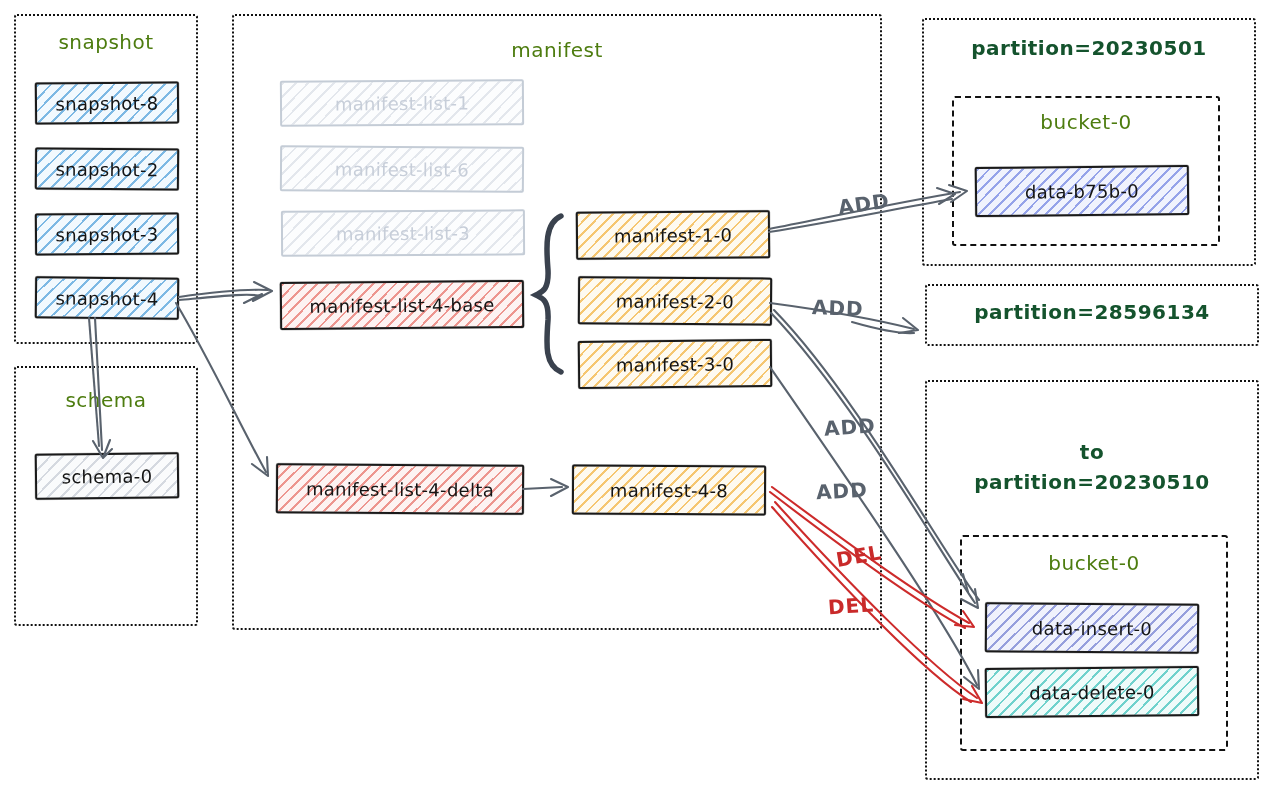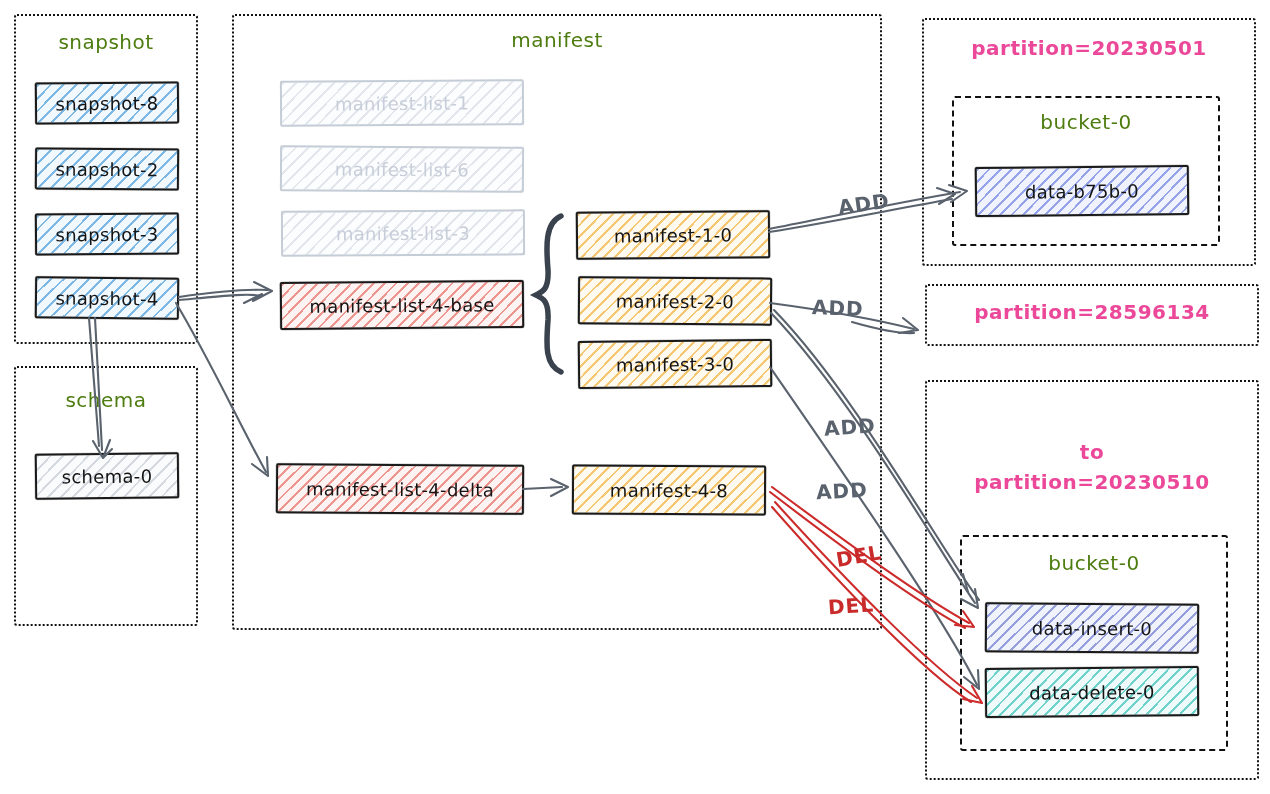--- a/index.html
+++ b/index.html
@@ -3,21 +3,21 @@
 <meta charset="utf-8">
 <style>
   html,body{margin:0;padding:0;background:#ffffff;}
   #canvas{position:relative;width:1270px;height:794px;background:#ffffff;overflow:hidden;
           font-family:"DejaVu Sans",sans-serif;color:#141414;}
   .dotted{position:absolute;border:2.5px dotted #111;border-radius:3px;}
   .dashed{position:absolute;border:2.5px dashed #111;border-radius:3px;}
   .ctitle{position:absolute;width:100%;text-align:center;font-size:20px;letter-spacing:.5px;
           color:#4d7c0f;font-weight:500;}
   .ptitle{position:absolute;width:100%;text-align:center;font-size:20px;font-weight:700;
-          letter-spacing:.5px;color:#ec4899;}
+          letter-spacing:.5px;color:#14532d;}
   .box{position:absolute;border:2.2px solid #1a1a1a;border-radius:2px;display:flex;
        align-items:center;justify-content:center;font-size:18px;letter-spacing:.3px;
        box-shadow:0 0 0 .5px rgba(0,0,0,.25);}
   .hatch-blue{background:#f2f9fe repeating-linear-gradient(135deg,rgba(62,150,214,.65) 0 2px,transparent 2px 9px);}
   .hatch-periwinkle{background:#f0f3fd repeating-linear-gradient(135deg,rgba(88,110,220,.6) 0 2px,transparent 2px 8px);}
   .hatch-indigo{background:#f0f2fc repeating-linear-gradient(135deg,rgba(90,104,200,.6) 0 2px,transparent 2px 8px);}
   .hatch-teal{background:#effbfa repeating-linear-gradient(135deg,rgba(26,182,174,.6) 0 2px,transparent 2px 8px);}
   .hatch-red{background:#fdf3f2 repeating-linear-gradient(135deg,rgba(224,73,62,.55) 0 2px,transparent 2px 8px);}
   .hatch-orange{background:#fefaf0 repeating-linear-gradient(135deg,rgba(240,164,28,.6) 0 2px,transparent 2px 8px);}
   .hatch-gray{background:#fafbfc repeating-linear-gradient(135deg,rgba(168,176,190,.45) 0 2px,transparent 2px 9px);}
@@ -51,21 +51,21 @@
     </div>
 
   <div class="dotted" style="left:14px;top:366px;width:180px;height:256px;">
     <div class="ctitle" style="top:20px;">schema</div>
   </div>
   <div class="box hatch-gray" style="left:35px;top:453px;width:140px;height:42px;transform:rotate(-.6deg);">
       <span>schema-0</span>
     </div>
 
   <div class="dotted" style="left:232px;top:14px;width:646px;height:612px;">
-    <div class="ctitle" style="top:12px;">manifest</div>
+    <div class="ctitle" style="top:22px;">manifest</div>
   </div>
   <div class="box faded" style="left:280px;top:80px;width:240px;height:42px;transform:rotate(-.4deg);">
       <span>manifest-list-1</span>
     </div>
   <div class="box faded" style="left:280px;top:146px;width:240px;height:42px;transform:rotate(.4deg);">
       <span>manifest-list-6</span>
     </div>
   <div class="box faded" style="left:281px;top:210px;width:240px;height:42px;transform:rotate(-.3deg);">
       <span>manifest-list-3</span>
     </div>

